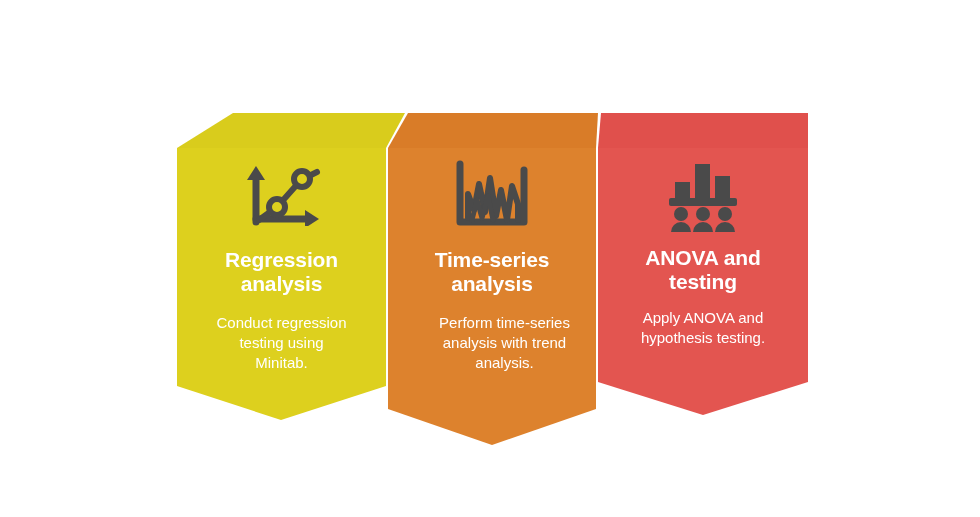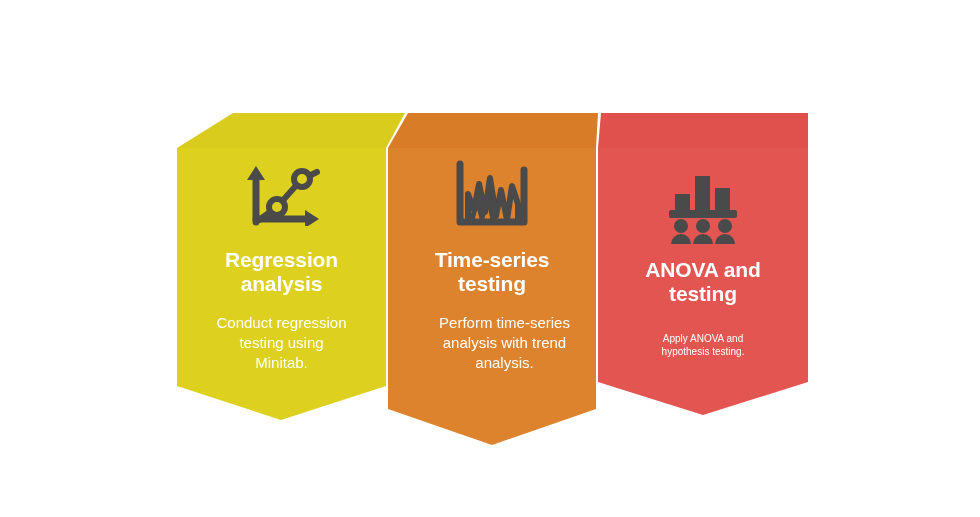--- a/index.html
+++ b/index.html
@@ -89,26 +89,26 @@
     top: 160px;
     width: 208px;
   }
   #content-2 .icon-wrap { margin-bottom: 20px; }
   #content-2 .panel-title { font-size: 21px; }
   #content-2 .panel-desc { font-size: 15px; margin-top: 17px; margin-left: 25px; }
 
   
   #content-3 {
     left: 598px;
-    top: 168px;
+    top: 156px;
     width: 210px;
   }
   #content-3 .icon-wrap { margin-bottom: 14px; }
   #content-3 .panel-title { font-size: 21px; }
-  #content-3 .panel-desc { font-size: 10px; margin-top: 26px; }
+  #content-3 .panel-desc { font-size: 15px; margin-top: 14px; }
 </style>
 </head>
 <body>
 
 <div id="infographic">
 
   <div class="banner-stage">
 
     <div class="banner">
       <svg class="banner-svg" viewBox="0 0 980 517">
@@ -154,21 +154,21 @@
           <svg width="82" height="68" viewBox="0 0 82 68" fill="none">
 
             <path d="M9 4 L9 62 L73 62 L73 10" stroke="#4A4A4A" stroke-width="7" stroke-linecap="round" stroke-linejoin="round"></path>
 
             <path d="M17 58 L17 34 L23 50 L28 24 L34 52 L39 18 L45 56 L50 30 L56 60 L61 26 L67 44 L67 60" stroke="#4A4A4A" stroke-width="6" stroke-linecap="round" stroke-linejoin="round"></path>
 
             <path d="M21 60 L26 40 L31 58 L37 36 L42 60" stroke="#4A4A4A" stroke-width="5" stroke-linecap="round" stroke-linejoin="round"></path>
           </svg>
         </span>
         <div class="panel-title">Time-series
-testing</div>
+analysis</div>
         <div class="panel-desc">Perform time-series
 analysis with trend
 analysis.</div>
       </div>
     </div>
 
     <div class="banner">
       <svg class="banner-svg" viewBox="0 0 980 517">
         <polygon points="598,148 808,148 808,113 601,113" fill="#E0504C"></polygon>
         <polygon points="598,148 808,148 808,382 703,415 598,382" fill="#E35550"></polygon>

